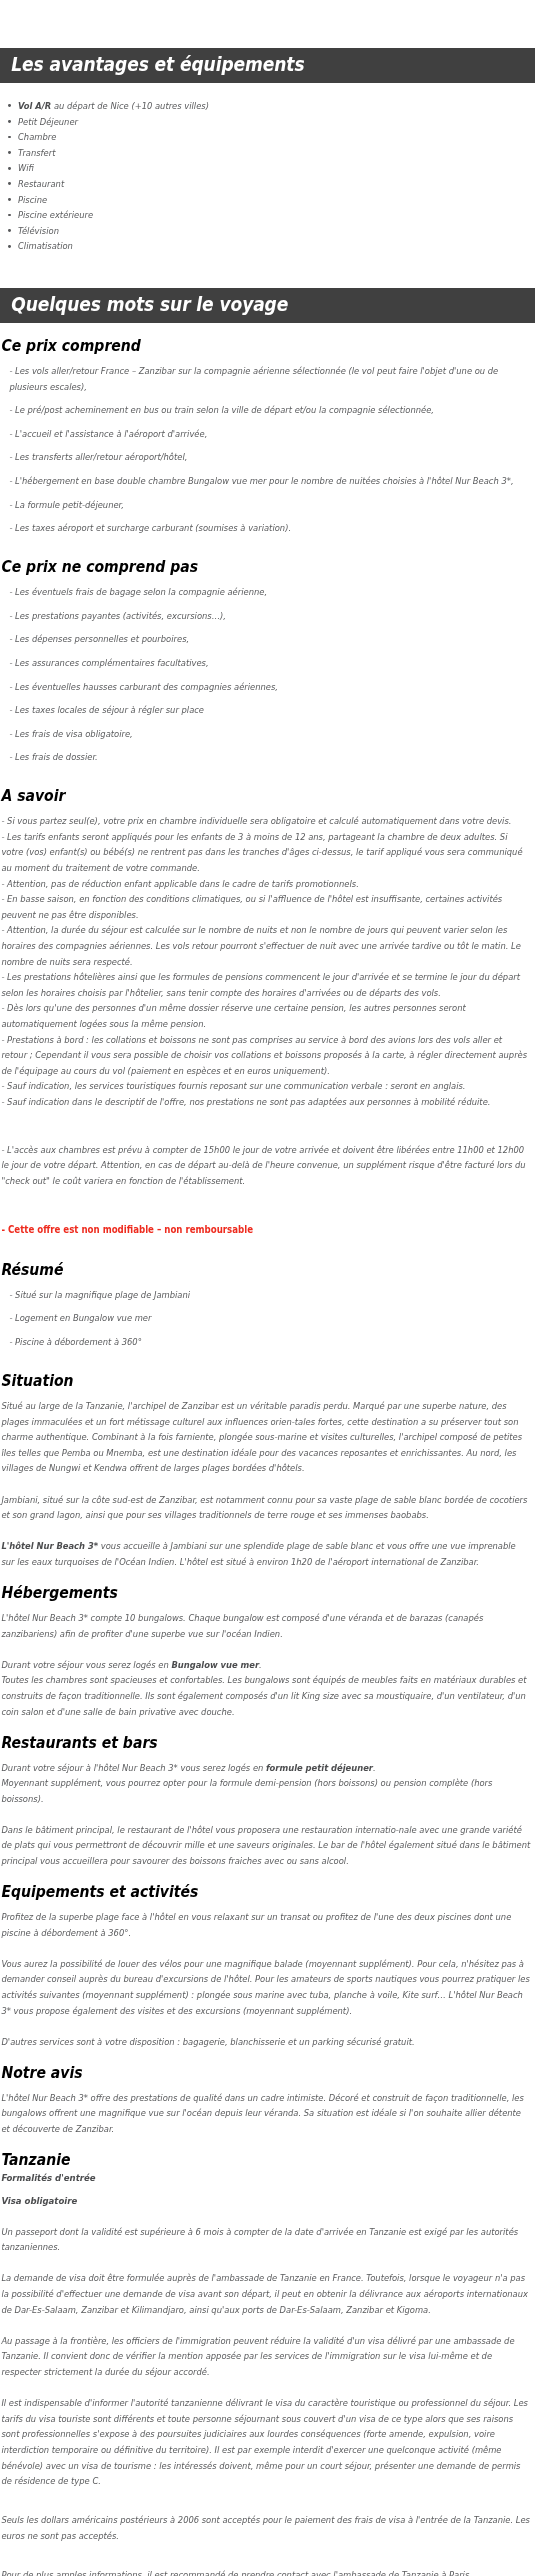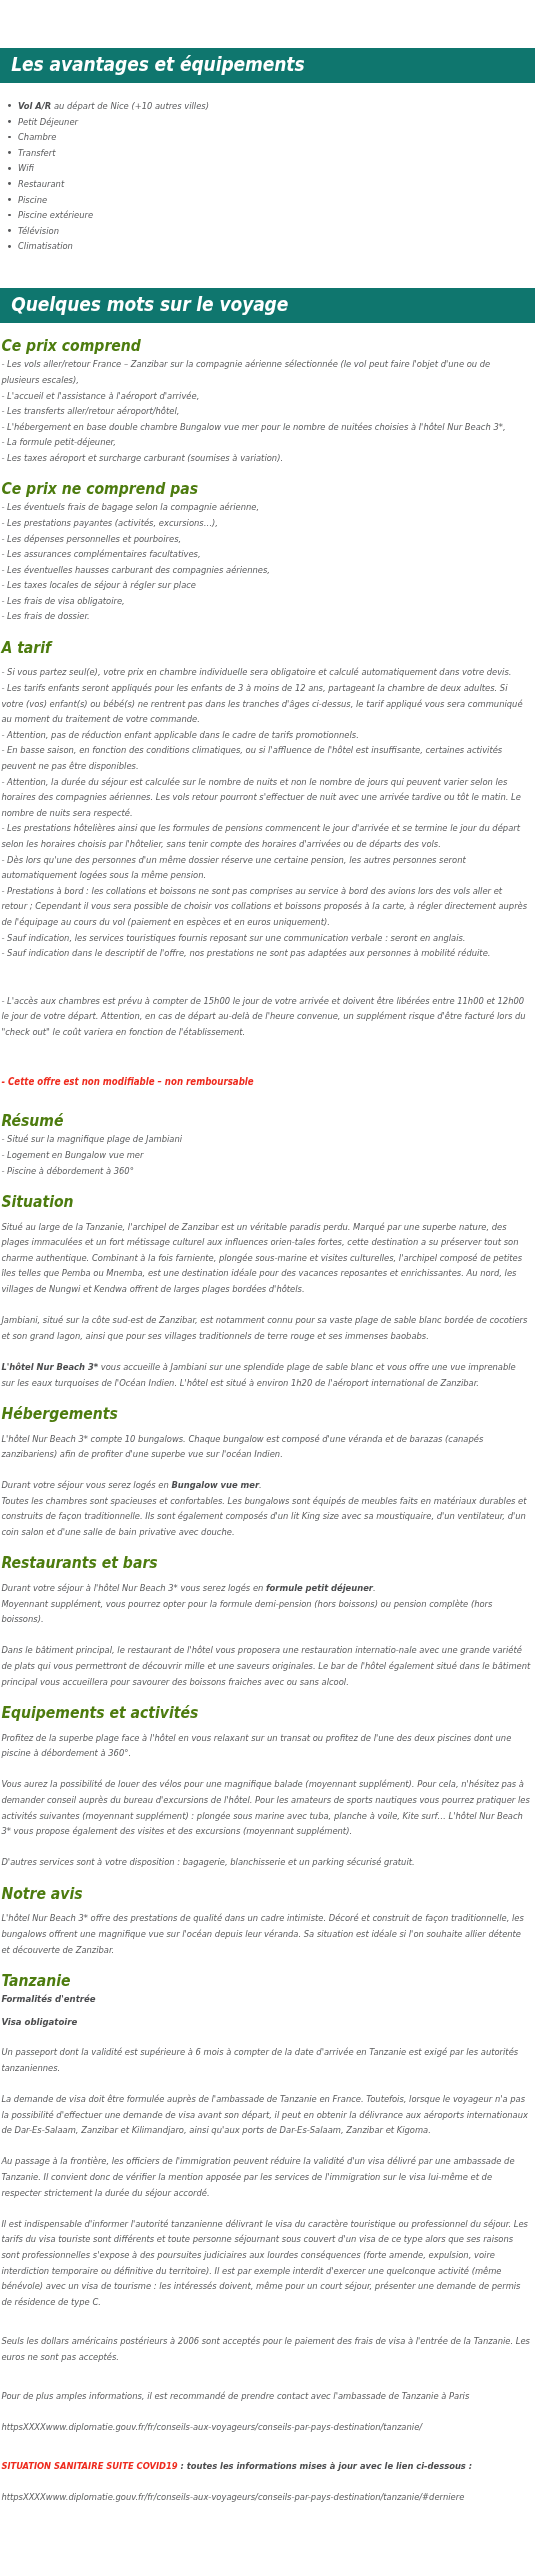--- a/index.html
+++ b/index.html
@@ -22,52 +22,52 @@
 
   
   .spacer-top { height: 48px; }
   .gap-sm { height: 7px; }
   .gap-md { height: 15.6px; }
   .gap-lg { height: 24px; }
   .gap-xl { height: 34px; }
 
   
   .banner {
-    background: #0f766e;
+    background: #404040;
     color: #ffffff;
     font-style: italic;
     font-weight: 700;
     font-size: 19px;
     line-height: 1.0;
     letter-spacing: -0.1px;
     padding: 7px 0 8.5px 11.3px;
     width: 525px;
     font-stretch: condensed;
   }
 
   
   .h-pink {
-    color: #4d7c0f;
+    color: #000000;
     font-style: italic;
     font-weight: 700;
     font-size: 15.6px;
     line-height: 1.08;
     margin: 0 0 1.4px 0;
     padding: 0;
     font-stretch: condensed;
   }
 
   
   .body-text,
   .line {
     font-style: italic;
     font-size: 9.3px;
     line-height: 15.6px;
     color: #5a5b5d;
-    margin: 0;
+    margin: 8px;
     padding: 0 4.2px 0 0;
     font-stretch: condensed;
   }
   .para {
     font-style: italic;
     font-size: 9.3px;
     line-height: 15.6px;
     color: #5a5b5d;
     margin: 8px 0 0 0;
     padding: 0 2.8px 0 0;
@@ -101,21 +101,20 @@
     top: 6.4px;
     width: 2.8px;
     height: 2.8px;
     border-radius: 50%;
     background: #58595b;
   }
 
   
   .red-note {
     color: #ee2b1e;
-    font-style: italic;
     font-weight: 700;
     font-size: 9.6px;
     line-height: 15.6px;
     font-stretch: condensed;
   }
   .red-inline {
     color: #ee2b1e;
     font-weight: 700;
     font-style: italic;
   }
@@ -168,41 +167,42 @@
   <div class="gap-xl"></div>
 
   <div class="banner">Quelques mots sur le voyage</div>
 
   <div class="gap-md"></div>
 
   <div class="section">
 
     <div class="h-pink">Ce prix comprend</div>
     <div class="line">- Les vols aller/retour France – Zanzibar sur la compagnie aérienne sélectionnée (le vol peut faire l'objet d'une ou de plusieurs escales),</div>
+    <div class="line">- Le pré/post acheminement en bus ou train selon la ville de départ et/ou la compagnie sélectionnée,</div>
     <div class="line">- L'accueil et l'assistance à l'aéroport d'arrivée,</div>
     <div class="line">- Les transferts aller/retour aéroport/hôtel,</div>
     <div class="line">- L'hébergement en base double chambre Bungalow vue mer pour le nombre de nuitées choisies à l'hôtel Nur Beach 3*,</div>
     <div class="line">- La formule petit-déjeuner,</div>
     <div class="line">- Les taxes aéroport et surcharge carburant (soumises à variation).</div>
 
     <div class="gap-md"></div>
 
     <div class="h-pink">Ce prix ne comprend pas</div>
     <div class="line">- Les éventuels frais de bagage selon la compagnie aérienne,</div>
     <div class="line">- Les prestations payantes (activités, excursions…),</div>
     <div class="line">- Les dépenses personnelles et pourboires,</div>
     <div class="line">- Les assurances complémentaires facultatives,</div>
     <div class="line">- Les éventuelles hausses carburant des compagnies aériennes,</div>
     <div class="line">- Les taxes locales de séjour à régler sur place</div>
     <div class="line">- Les frais de visa obligatoire,</div>
     <div class="line">- Les frais de dossier.</div>
 
     <div class="gap-md"></div>
 
-    <div class="h-pink">A tarif</div>
+    <div class="h-pink">A savoir</div>
     <div class="para">- Si vous partez seul(e), votre prix en chambre individuelle sera obligatoire et calculé automatiquement dans votre devis.</div>
     <div class="para">- Les tarifs enfants seront appliqués pour les enfants de 3 à moins de 12 ans, partageant la chambre de deux adultes. Si votre (vos) enfant(s) ou bébé(s) ne rentrent pas dans les tranches d'âges ci-dessus, le tarif appliqué vous sera communiqué au moment du traitement de votre commande.</div>
     <div class="para">- Attention, pas de réduction enfant applicable dans le cadre de tarifs promotionnels.</div>
     <div class="para">- En basse saison, en fonction des conditions climatiques, ou si l'affluence de l'hôtel est insuffisante, certaines activités peuvent ne pas être disponibles.</div>
     <div class="para">- Attention, la durée du séjour est calculée sur le nombre de nuits et non le nombre de jours qui peuvent varier selon les horaires des compagnies aériennes. Les vols retour pourront s'effectuer de nuit avec une arrivée tardive ou tôt le matin. Le nombre de nuits sera respecté.</div>
     <div class="para">- Les prestations hôtelières ainsi que les formules de pensions commencent le jour d'arrivée et se termine le jour du départ selon les horaires choisis par l'hôtelier, sans tenir compte des horaires d'arrivées ou de départs des vols.</div>
     <div class="para">- Dès lors qu'une des personnes d'un même dossier réserve une certaine pension, les autres personnes seront automatiquement logées sous la même pension.</div>
     <div class="para">- Prestations à bord : les collations et boissons ne sont pas comprises au service à bord des avions lors des vols aller et retour ; Cependant il vous sera possible de choisir vos collations et boissons proposés à la carte, à régler directement auprès de l'équipage au cours du vol (paiement en espèces et en euros uniquement).</div>
     <div class="para">- Sauf indication, les services touristiques fournis reposant sur une communication verbale : seront en anglais.</div>
     <div class="para">- Sauf indication dans le descriptif de l'offre, nos prestations ne sont pas adaptées aux personnes à mobilité réduite.</div>

